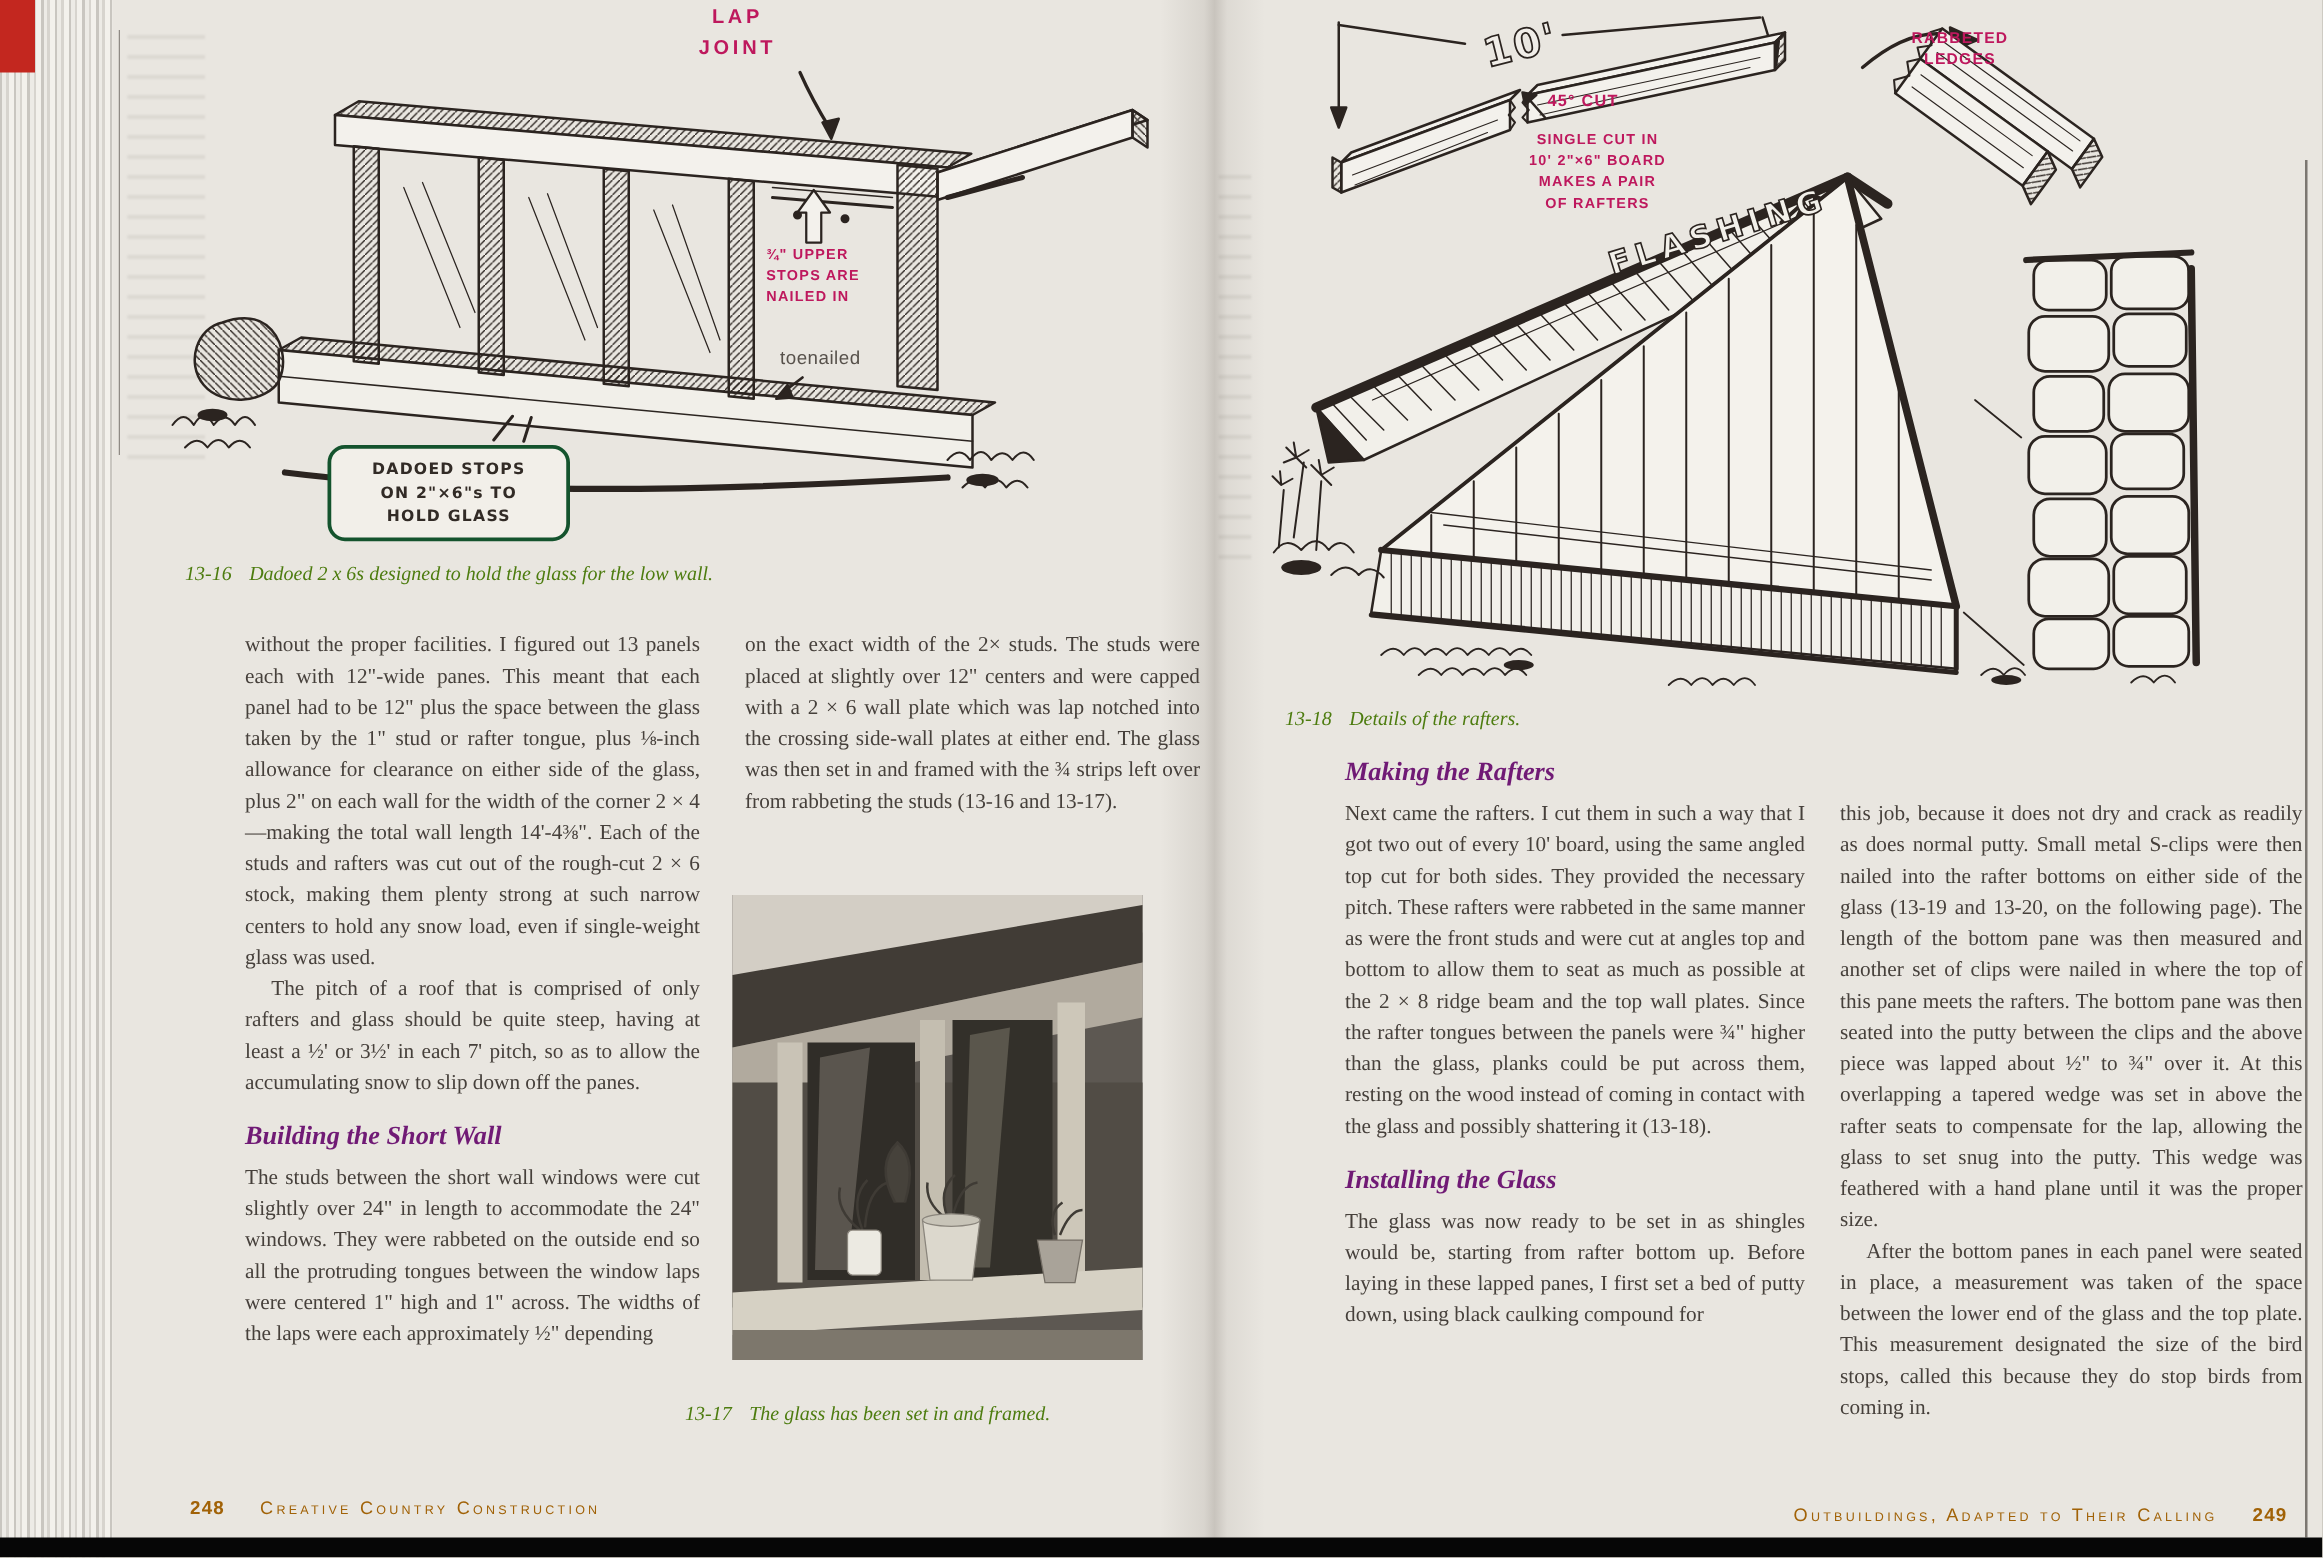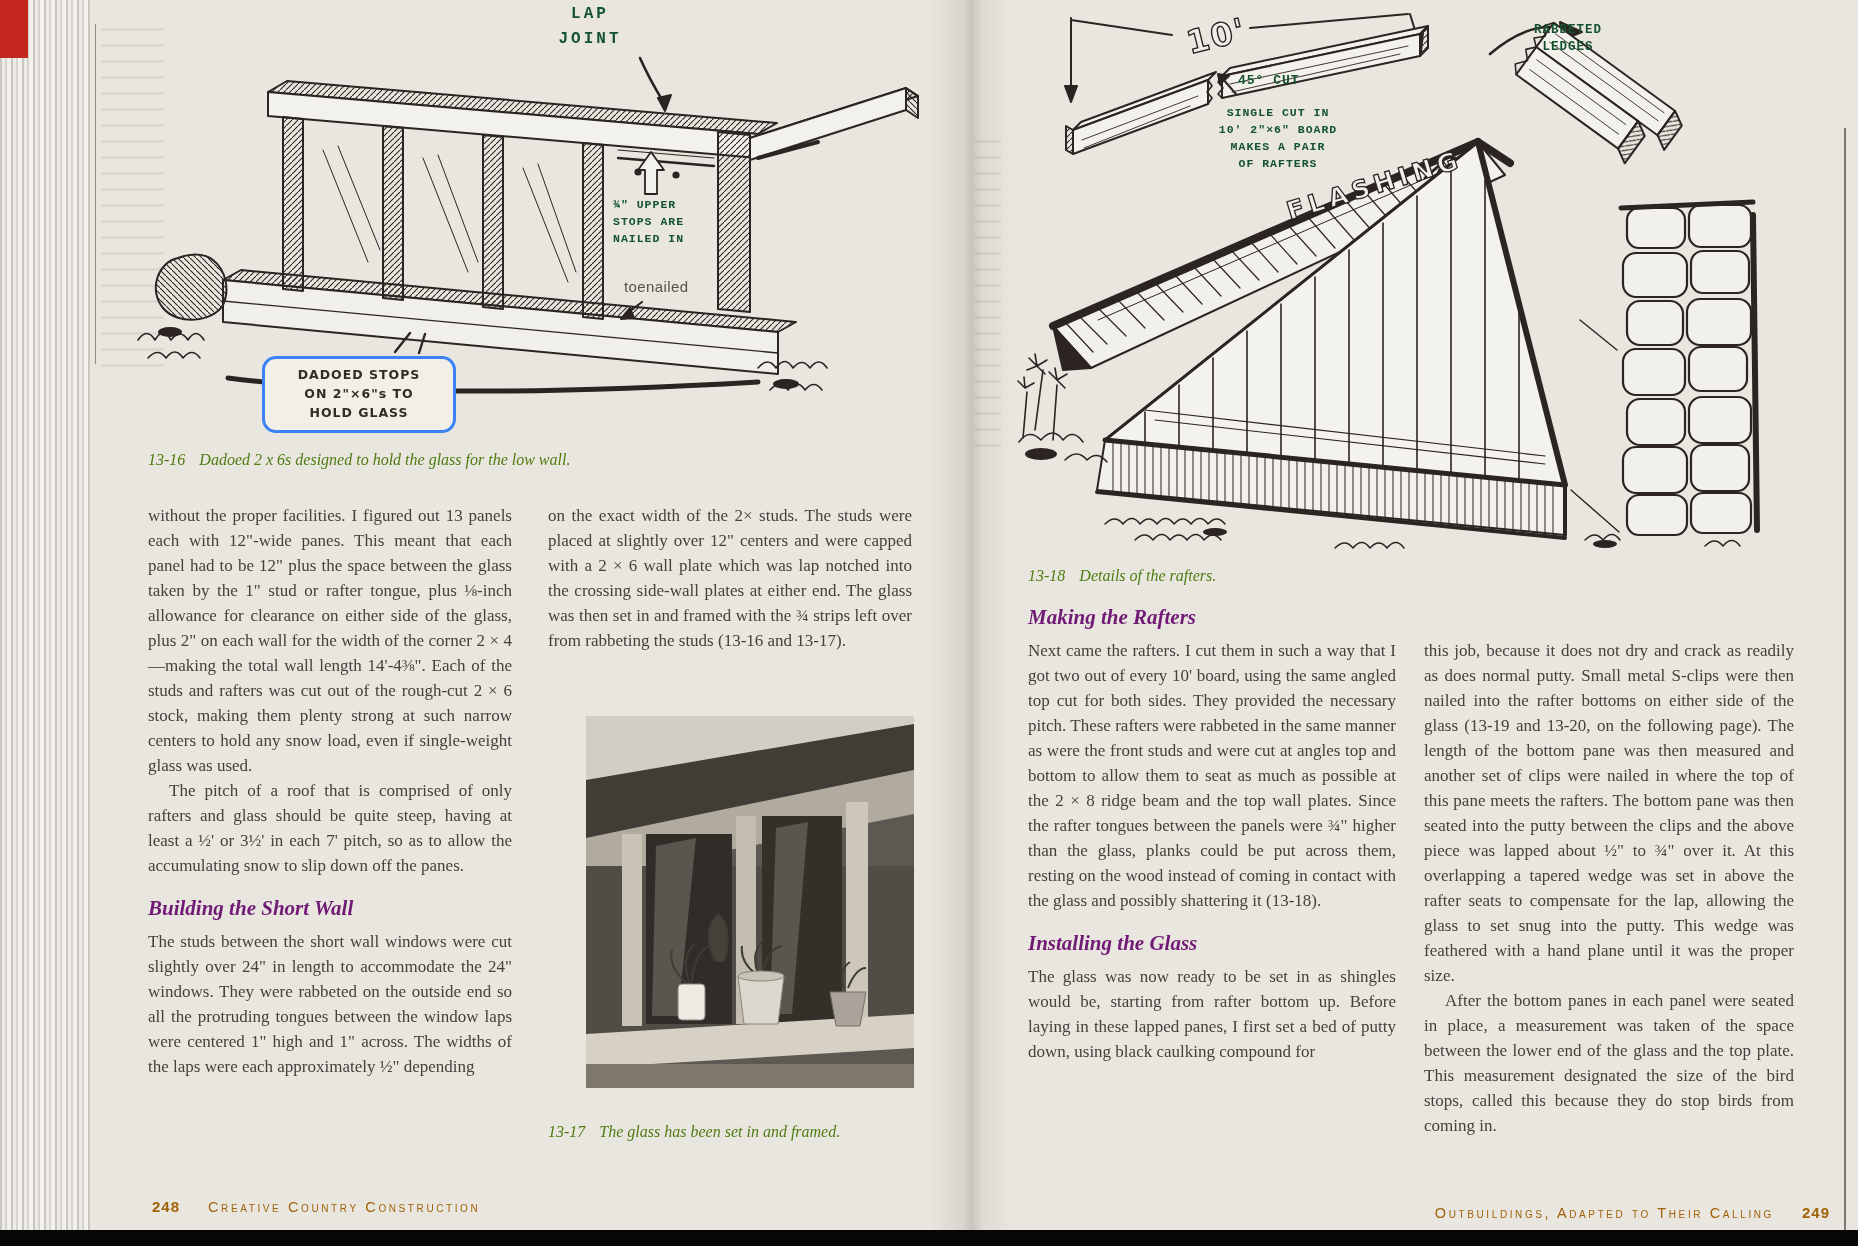--- a/index.html
+++ b/index.html
@@ -10,39 +10,39 @@
     background:repeating-linear-gradient(to right,#c9c6c0 0 2px,#edebe6 2px 5px,#d7d4ce 5px 7px,#f3f1ec 7px 11px);}
   .red-corner{position:absolute;left:0;top:0;width:28px;height:58px;background:#c3271f;}
   .bottom-bar{position:absolute;left:0;top:1230px;width:1858px;height:16px;background:#060606;z-index:40;}
   .right-edge{position:absolute;left:1844px;top:128px;width:2px;height:1102px;background:#57524c;opacity:.75;}
   .page-edge-line{position:absolute;left:95px;top:24px;width:1px;height:340px;background:#8f8a84;}
   .gutter{position:absolute;left:928px;top:0;width:84px;height:1246px;
     background:linear-gradient(to right,rgba(70,60,50,0) 0%,rgba(70,60,50,.10) 42%,rgba(70,60,50,.20) 52%,rgba(70,60,50,.07) 64%,rgba(70,60,50,0) 100%);}
   .ghost{position:absolute;filter:blur(.7px);opacity:.5;
     background:repeating-linear-gradient(180deg,rgba(110,104,96,.22) 0 3px,transparent 3px 16px);}
   
-  .col{position:absolute;text-align:justify;font-size:17px;line-height:25px;}
+  .col{position:absolute;text-align:justify;font-size:17px;line-height:25px;margin-left:48px;}
   .col p{margin:0;}
   .indent{text-indent:21px;}
   .subhead{font-style:italic;font-weight:bold;font-size:21px;line-height:26px;color:#701a75;
            margin:17px 0 8px 0 !important;text-align:left;}
   .caption{position:absolute;font-style:italic;font-size:16px;line-height:20px;color:#4d7c0f;}
   .capnum{font-style:italic;margin-right:10px;}
   
   .footer{position:absolute;display:flex;align-items:baseline;gap:28px;color:#a16207;}
   .footer .num{font-family:"Liberation Sans",sans-serif;font-weight:bold;font-size:15px;letter-spacing:1px;}
   .footer .ftitle{font-family:"Liberation Sans",sans-serif;font-variant:small-caps;font-size:14.5px;
                   font-weight:normal;letter-spacing:2.6px;}
   .footer-right{justify-content:flex-end;width:606px;}
   
-  .hand{position:absolute;font-family:Liberation Mono, monospace;font-weight:700;color:#14532d;
+  .hand{position:absolute;font-family:Liberation Sans, sans-serif;font-weight:700;color:#be185d;
         white-space:pre-line;}
   .lap{font-size:16px;letter-spacing:3px;line-height:1.55;text-align:center;width:130px;}
   .small-hand{font-size:11.5px;letter-spacing:1px;line-height:17px;}
-  .bubble{position:absolute;border:3px solid #3b82f6;border-radius:14px;background:#f2efe9;
+  .bubble{position:absolute;border:3px solid #14532d;border-radius:14px;background:#f2efe9;
           padding:7px 10px 8px;font-family:"DejaVu Sans",sans-serif;font-weight:700;font-size:12.5px;
           letter-spacing:1px;line-height:1.5;color:#322b26;text-align:center;white-space:pre-line;}
   .toenail{font-family:"Liberation Sans",sans-serif;font-weight:400;font-size:15px;color:#57514b;letter-spacing:.4px;}
   .photo{position:absolute;left:585px;top:716px;width:330px;height:372px;}
   svg{position:absolute;overflow:visible;}
   svg *{vector-effect:non-scaling-stroke;}
 </style>
 </head>
 <body>
 

